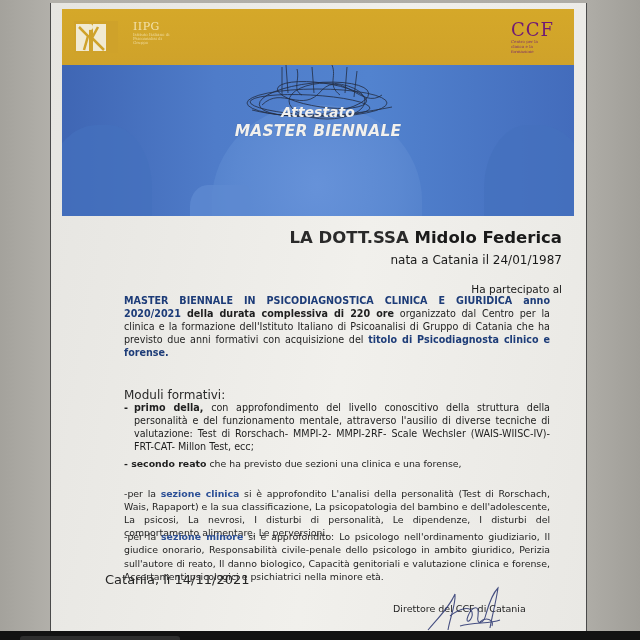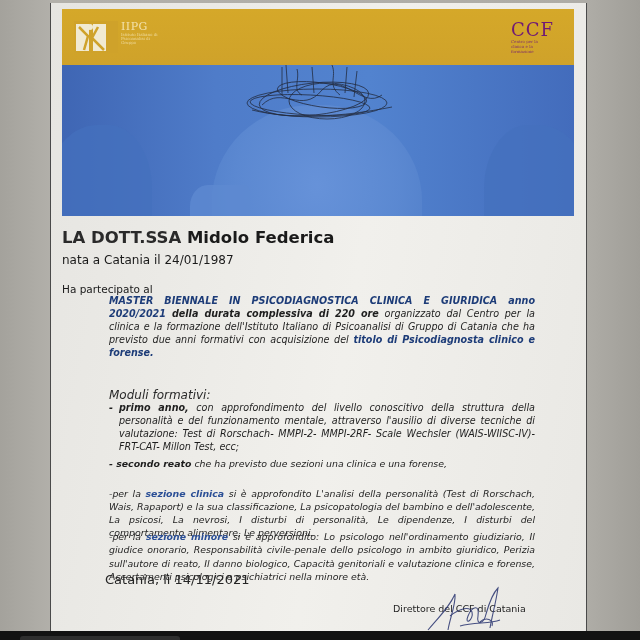--- a/index.html
+++ b/index.html
@@ -50,48 +50,48 @@
   .shoulder-left {
     position: absolute; left: -20px; top: 60px; width: 110px; height: 160px;
     background: #4570bd; border-radius: 50% 40% 0 0; opacity: .7;
   }
   .shoulder-right {
     position: absolute; right: -20px; top: 60px; width: 110px; height: 160px;
     background: #4570bd; border-radius: 40% 50% 0 0; opacity: .7;
   }
   .scribble { position: absolute; left: 160px; top: 56px; width: 190px; height: 60px; }
   .logo-left {
-    position: absolute; left: 12px; top: 12px; display: flex; align-items: flex-start; gap: 3px;
+    position: absolute; left: 12px; top: 12px; display: flex; align-items: flex-start; gap: 15px;
   }
   .logo-mark { width: 44px; height: 32px; }
   .logo-left-text { color: #f3e2ad; font-family: "DejaVu Serif", serif; line-height: 1; }
   .logo-left-text .big { font-size: 11px; letter-spacing: 0.5px; }
   .logo-left-text .small { font-size: 4px; opacity: 0.8; margin-top: 1px; }
   .logo-right {
     position: absolute; right: 20px; top: 12px; color: #701a75; text-align: left;
     font-family: "DejaVu Serif", serif;
   }
   .logo-right .big { font-size: 18px; letter-spacing: 1px; line-height: 1; }
   .logo-right .small { font-size: 4px; line-height: 5px; opacity: 0.85; }
   .banner-title {
     position: absolute; left: 0; width: 100%; text-align: center; color: #f2f1ee;
     font-style: italic; font-weight: bold; font-family: "DejaVu Sans", sans-serif;
     text-shadow: 0 0 1px rgba(0,0,0,0.25);
   }
   .bt-1 { top: 95px; font-size: 14px; }
   .bt-2 { top: 113px; font-size: 15.5px; letter-spacing: 0.2px; }
   .bt-3 { top: 133px; font-size: 15.5px; letter-spacing: 0.1px; }
 
-  .center-block { position: absolute; left: 62px; width: 512px; text-align: left; color: #1a1a1a; }
+  .center-block { position: absolute; left: 50px; width: 512px; text-align: right; color: #1a1a1a; }
   .name-line { top: 228px; font-size: 16.5px; font-weight: bold; }
   .name-line .prefix { color: #2a2a2a; }
   .birth-line { top: 253px; font-size: 12px; font-weight: normal; }
   .participated { top: 283px; font-size: 10.5px; font-weight: normal; }
 
-  .para { position: absolute; left: 109px; width: 426px; font-size: 9.6px; line-height: 13px; color: #1e1e1e; text-align: justify; font-style: italic; }
+  .para { position: absolute; left: 124px; width: 426px; font-size: 9.6px; line-height: 13px; color: #1e1e1e; text-align: justify; }
   .blue-b { color: #1d3c78; font-weight: bold; }
   .b { font-weight: bold; }
   .p-main { top: 294px; }
   .p-moduli-label { top: 389px; font-size: 12px; color: #2a2a2a; }
   .p-primo { top: 401px; padding-left: 10px; }
   .p-primo .dash { position: absolute; left: 0; top: 0; font-weight: bold; }
   .p-secondo { top: 457px; font-size: 9.4px; }
   .p-clinica { top: 487px; font-size: 9.4px; line-height: 13px; }
   .p-forense { top: 530px; font-size: 9.4px; line-height: 13.4px; }
   .blue-link { color: #2b4f96; font-weight: bold; }
@@ -144,38 +144,40 @@
     </div>
   </div>
 
   <div class="logo-right">
     <div class="big">CCF</div>
     <div class="small">Centro per la</div>
     <div class="small">clinica e la</div>
     <div class="small">formazione</div>
   </div>
 
+  <div class="banner-title bt-1">Attestato</div>
+  <div class="banner-title bt-2">MASTER BIENNALE</div>
 </div>
 
 <div class="center-block name-line">
   <span class="prefix">LA DOTT.SSA</span>
   <span>Midolo Federica</span>
 </div>
 <div class="center-block birth-line">nata a Catania il 24/01/1987</div>
 <div class="center-block participated">Ha partecipato al</div>
 
 <div class="para p-main">
   <span class="blue-b">MASTER BIENNALE IN PSICODIAGNOSTICA CLINICA E GIURIDICA</span><span class="blue-b"> anno 2020/2021</span><span class="b"> della durata complessiva di  220 ore</span><span> organizzato dal Centro per la clinica e la formazione dell'Istituto Italiano di Psicoanalisi di Gruppo di Catania che ha previsto due anni formativi con acquisizione del </span><span class="blue-b">titolo di Psicodiagnosta clinico e forense.</span>
 </div>
 
 <div class="para p-moduli-label">Moduli formativi:</div>
 
 <div class="para p-primo">
   <span class="dash">-</span>
-  <span class="b">primo anno,</span><span> con approfondimento del livello conoscitivo della struttura  della personalità e del funzionamento mentale, attraverso l'ausilio di diverse tecniche di valutazione: Test di Rorschach- MMPI-2- MMPI-2RF- Scale Wechsler (WAIS-WIISC-IV)-FRT-CAT- Millon Test, ecc;</span>
+  <span class="b">primo della,</span><span> con approfondimento del livello conoscitivo della struttura  della personalità e del funzionamento mentale, attraverso l'ausilio di diverse tecniche di valutazione: Test di Rorschach- MMPI-2- MMPI-2RF- Scale Wechsler (WAIS-WIISC-IV)-FRT-CAT- Millon Test, ecc;</span>
 </div>
 
 <div class="para p-secondo">
   <span class="b">- secondo reato</span><span> che ha previsto due sezioni una clinica e una forense,</span>
 </div>
 
 <div class="para p-clinica">
   <span>-per la </span><span class="blue-link">sezione clinica</span><span> si è approfondito L'analisi della personalità (Test di Rorschach, Wais, Rapaport) e la sua classificazione, La psicopatologia del bambino e dell'adolescente, La psicosi, La nevrosi, I disturbi di personalità, Le dipendenze, I disturbi del comportamento alimentare, Le perversioni.</span>
 </div>
 

